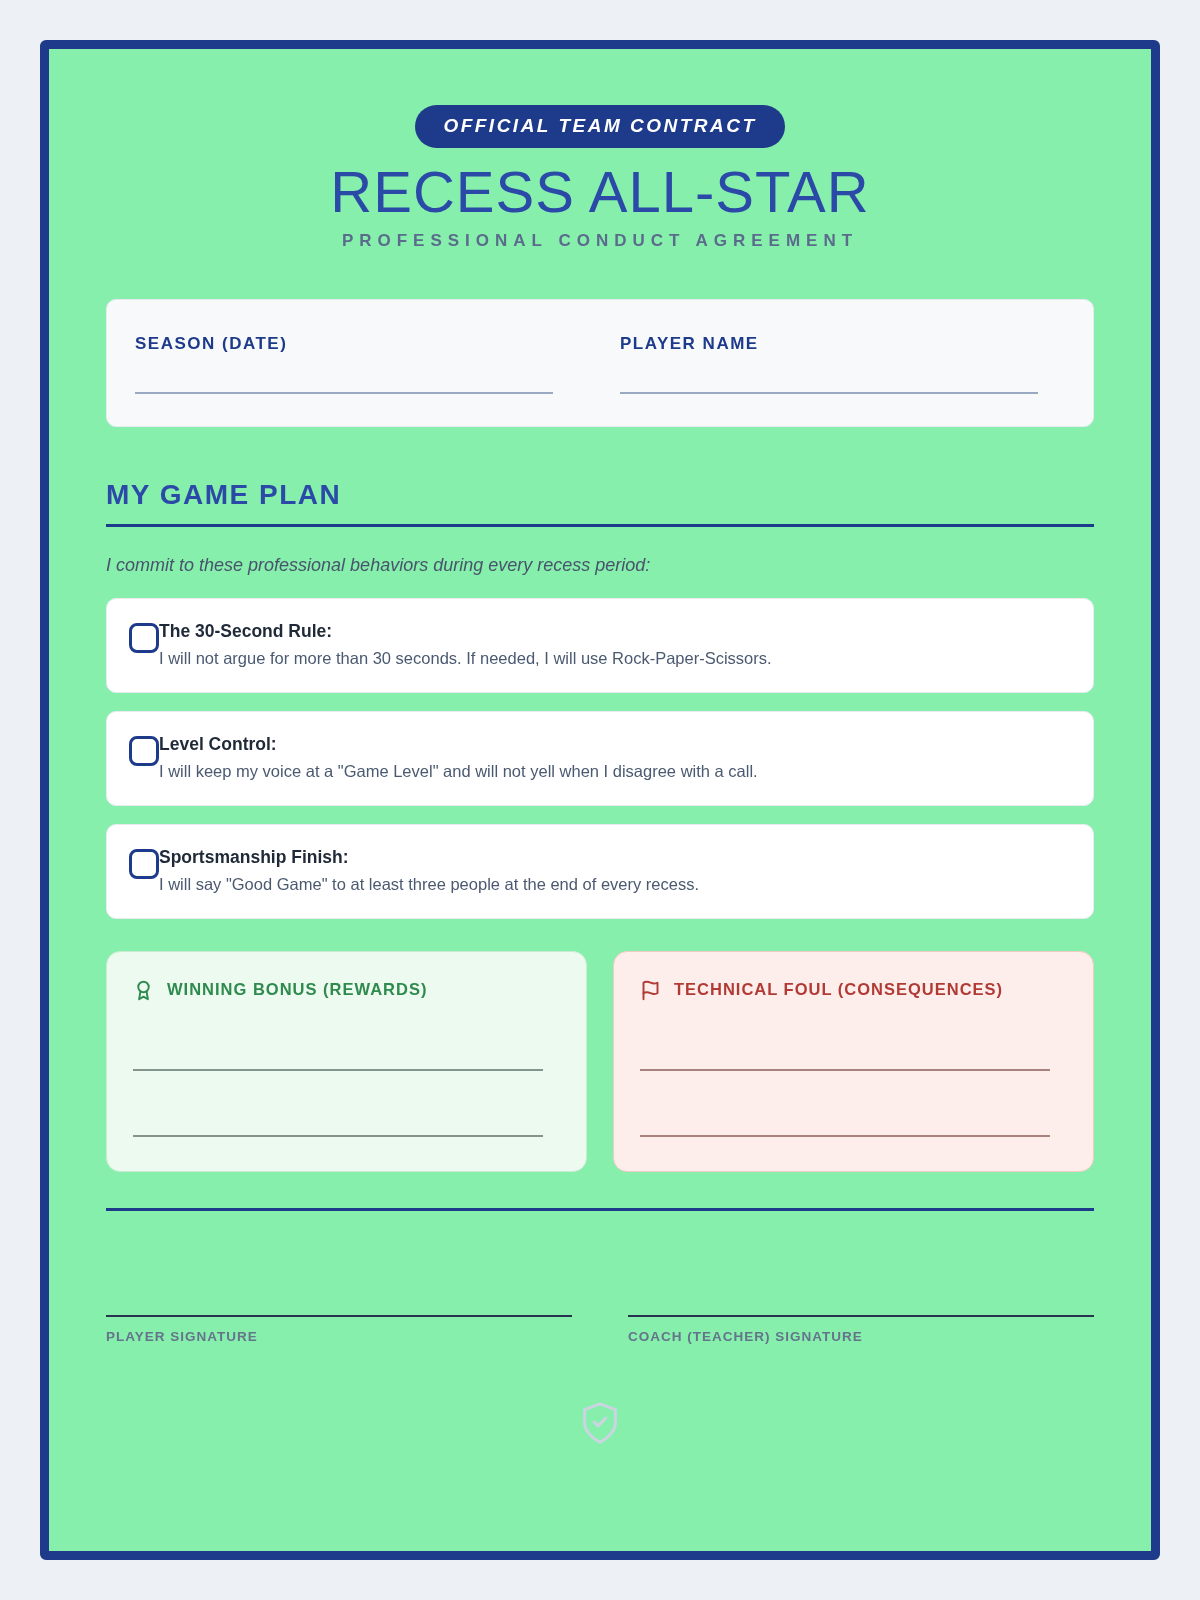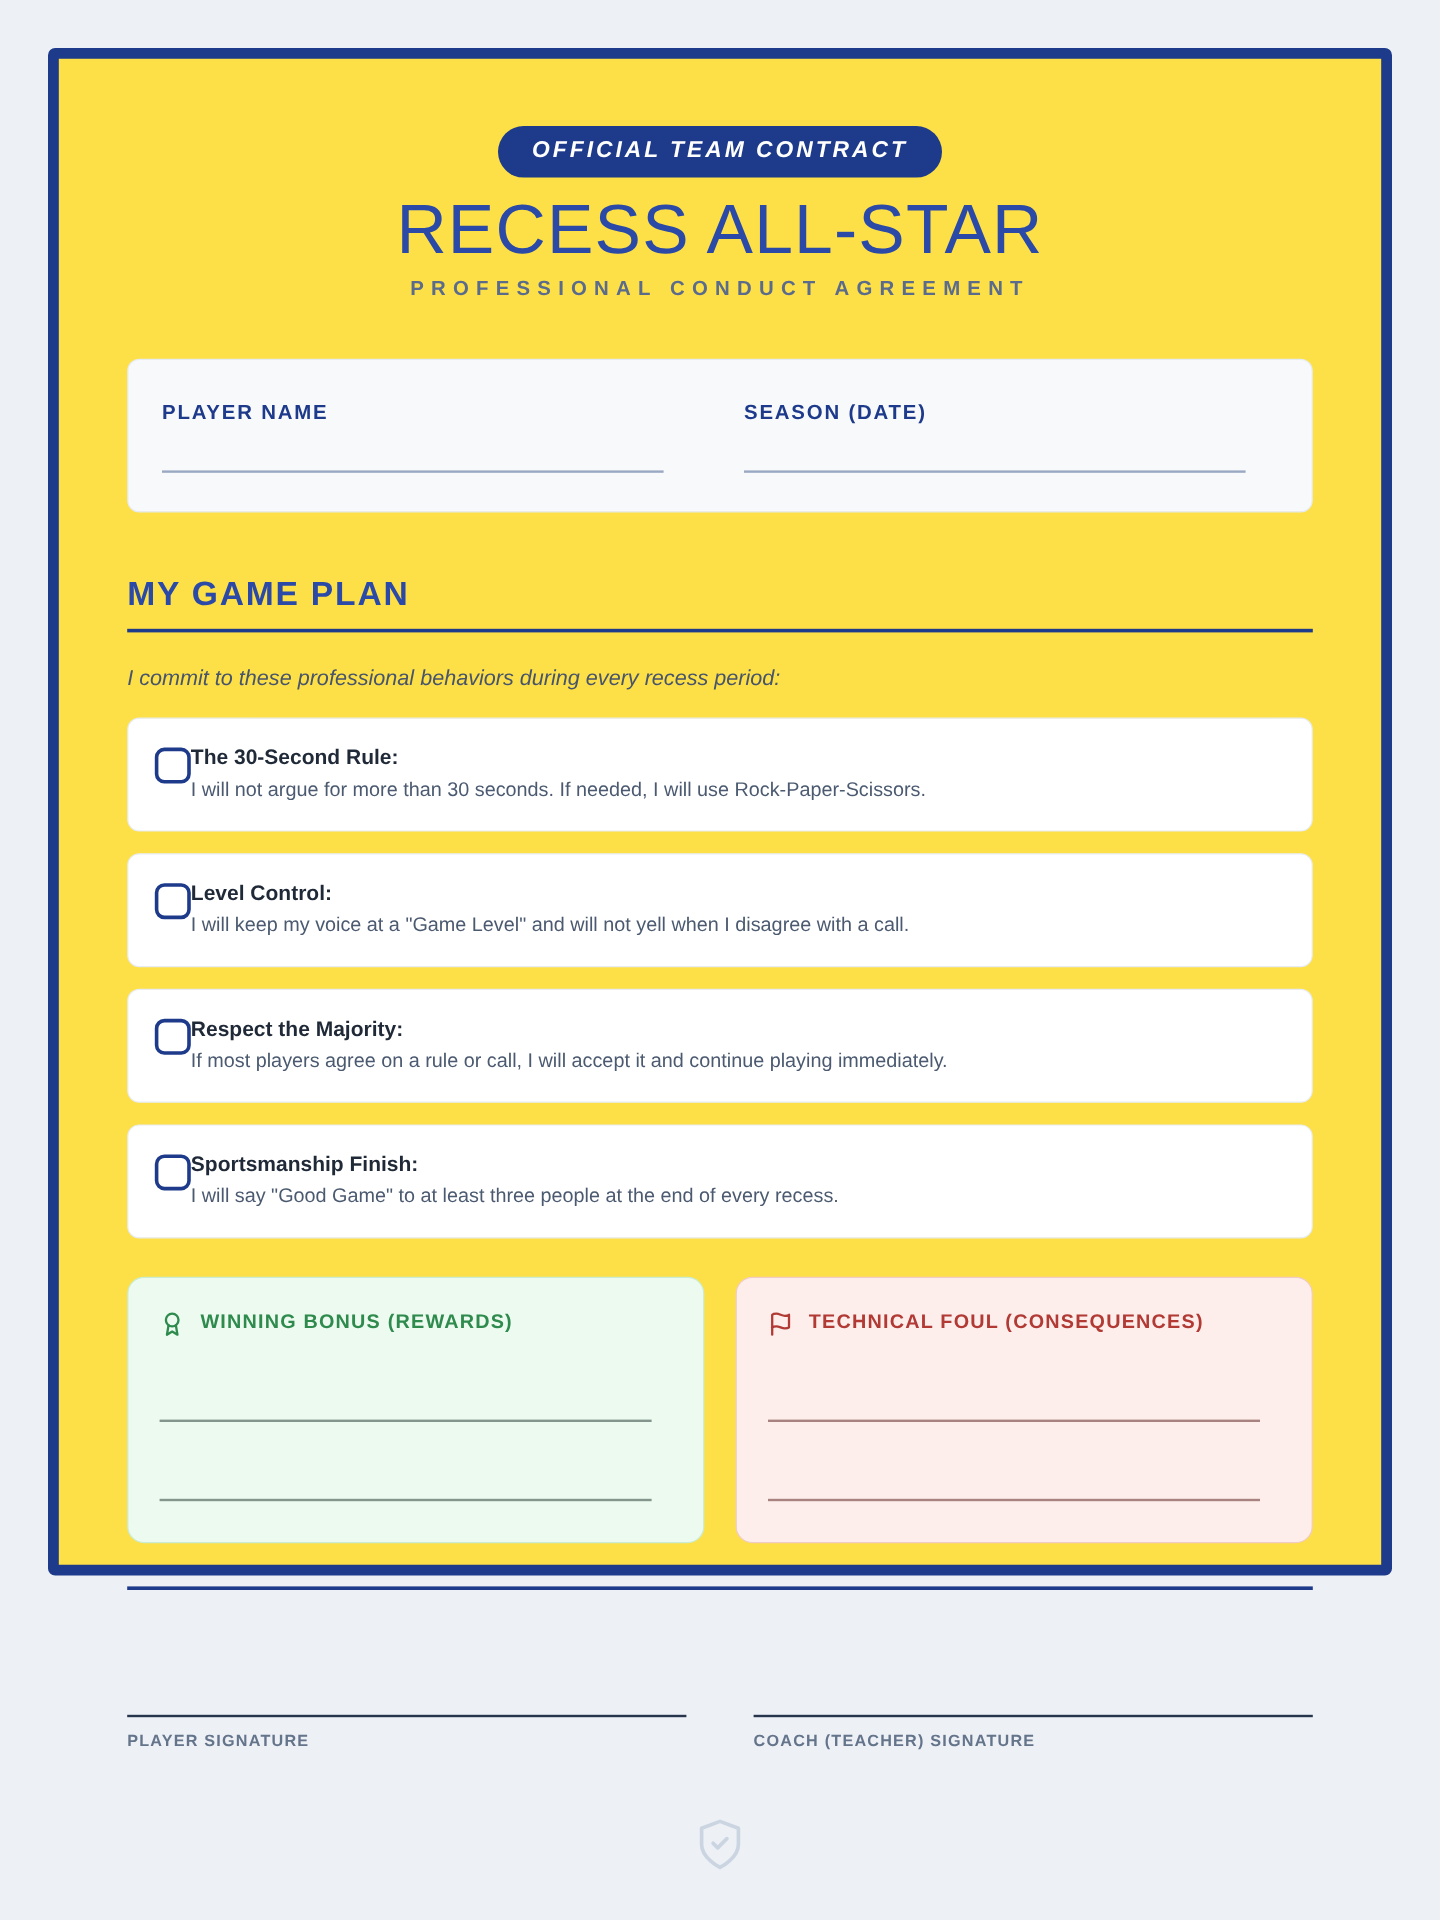--- a/index.html
+++ b/index.html
@@ -8,22 +8,22 @@
     background: #edf0f5;
     font-family: "Liberation Sans", sans-serif;
   }
   .page {
     width: 1200px;
     height: 1600px;
     padding: 40px;
   }
   .card {
     width: 1120px;
-    height: 1273px;
-    background: #fde047;
+    height: 1520px;
+    background: #86efac;
     border: 9px solid #1e3a8a;
     border-radius: 6px;
     padding: 56px 57px 0 57px;
     position: relative;
   }
   
   .header { text-align: center; }
   .badge {
     display: inline-block;
     background: #1e3a8a;
@@ -193,25 +193,25 @@
   <div class="card">
 
     <div class="header">
       <div class="badge">OFFICIAL TEAM CONTRACT</div>
       <div class="title">RECESS ALL-STAR</div>
       <div class="subtitle">PROFESSIONAL CONDUCT AGREEMENT</div>
     </div>
 
     <div class="info-box">
       <div>
+        <div class="info-label">SEASON (DATE)</div>
+        <div class="info-line"></div>
+      </div>
+      <div>
         <div class="info-label">PLAYER NAME</div>
-        <div class="info-line"></div>
-      </div>
-      <div>
-        <div class="info-label">SEASON (DATE)</div>
         <div class="info-line"></div>
       </div>
     </div>
 
     <div class="section-heading">MY GAME PLAN</div>
     <div class="section-rule"></div>
     <div class="intro">I commit to these professional behaviors during every recess period:</div>
 
     <div class="pledge-list">
 
@@ -224,27 +224,20 @@
       </div>
 
       <div class="pledge-card">
         <div class="checkbox"></div>
         <div>
           <div class="pledge-title">Level Control:</div>
           <div class="pledge-desc">I will keep my voice at a "Game Level" and will not yell when I disagree with a call.</div>
         </div>
       </div>
 
-      <div class="pledge-card">
-        <div class="checkbox"></div>
-        <div>
-          <div class="pledge-title">Respect the Majority:</div>
-          <div class="pledge-desc">If most players agree on a rule or call, I will accept it and continue playing immediately.</div>
-        </div>
-      </div>
 
       <div class="pledge-card">
         <div class="checkbox"></div>
         <div>
           <div class="pledge-title">Sportsmanship Finish:</div>
           <div class="pledge-desc">I will say "Good Game" to at least three people at the end of every recess.</div>
         </div>
       </div>
 
     </div>

